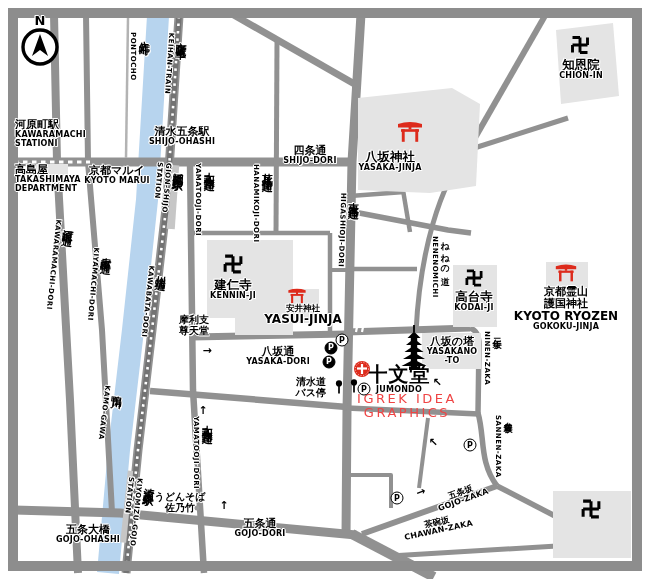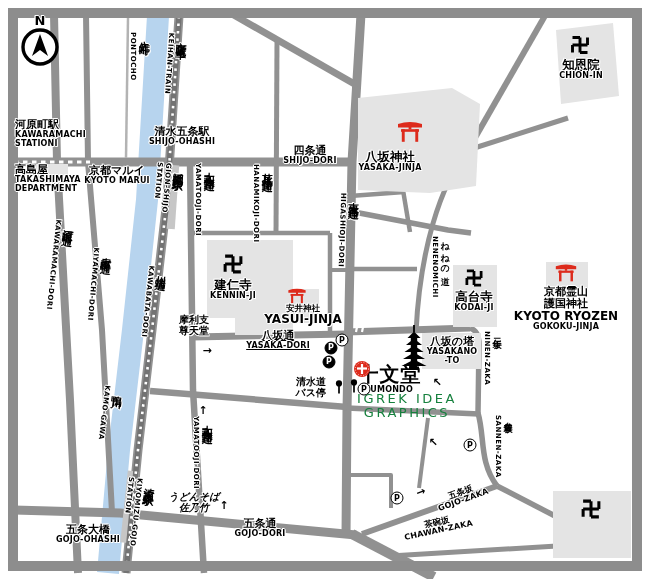--- a/index.html
+++ b/index.html
@@ -214,25 +214,25 @@
       <div class="jp">京都霊山</div>
       <div class="jp">護国神社</div>
       <div class="en-sm">KYOTO RYOZEN</div>
       <div class="en">GOKOKU-JINJA</div>
     </div>
     <div class="label" style="left: 452px; top: 336px; transform-origin: center top; transform: translateX(-50%);">
       <div class="jp">八坂の塔</div>
       <div class="en">YASAKANO</div>
       <div class="en">-TO</div>
     </div>
-    <div class="label" style="left: 378px; top: 364px; transform-origin: center top; transform: translateX(-50%); margin-left: 12px;">
+    <div class="label" style="left: 387px; top: 364px; transform-origin: center top; transform: translateX(-50%); margin-left: 12px;">
       <div class="jumbo">十文堂</div>
       <div class="en">JUMONDO</div>
     </div>
-    <div class="label" style="left: 278px; top: 330px; transform-origin: center top; transform: translateX(-50%); text-decoration: underline;">
+    <div class="label" style="left: 278px; top: 346px; transform-origin: center top; transform: translateX(-50%);">
       <div class="jp">八坂通</div>
       <div class="en">YASAKA-DORI</div>
     </div>
     <div class="label" style="left: 88px; top: 524px; transform-origin: center top; transform: translateX(-50%);">
       <div class="jp">五条大橋</div>
       <div class="en">GOJO-OHASHI</div>
     </div>
     <div class="label" style="left: 260px; top: 518px; transform-origin: center top; transform: translateX(-50%);">
       <div class="jp">五条通</div>
       <div class="en">GOJO-DORI</div>
@@ -242,29 +242,29 @@
       <div class="en">GOJO-ZAKA</div>
     </div>
     <div class="label" style="left: 436px; top: 518px; transform-origin: center top; transform: translateX(-50%) rotate(-12deg);">
       <div class="jp-sm">茶碗坂</div>
       <div class="en">CHAWAN-ZAKA</div>
     </div>
     <div class="label" style="left: 194px; top: 315px; transform-origin: center top; transform: translateX(-50%);">
       <div class="note">摩利支</div>
       <div class="note">尊天堂</div>
     </div>
-    <div class="label" style="left: 194px; top: 492px; transform-origin: center top; transform: translateX(-50%); font-style: italic;">
+    <div class="label" style="left: 180px; top: 492px; transform-origin: center top; transform: translateX(-50%);">
       <div class="note">うどんそば</div>
       <div class="note">佐乃竹</div>
     </div>
     <div class="label" style="left: 326px; top: 377px; transform-origin: center top; transform: translateX(-100%); text-align: right;">
       <div class="note">清水道</div>
       <div class="note">バス停</div>
     </div>
-    <div class="label" style="left: 407px; top: 392px; transform-origin: center top; transform: translateX(-50%); color: #15803d;">
+    <div class="label" style="left: 407px; top: 392px; transform-origin: center top; transform: translateX(-50%); color: #ef4444;">
       <div class="wm">IGREK IDEA</div>
       <div class="wm">GRAPHICS</div>
     </div>
     <span class="ic" style="left: 410px; top: 132px;"><svg width="30" height="26" viewBox="-15 -13 30 26">
         <path d="M-12,-8 Q0,-12 12,-8 L12,-4.5 L-12,-4.5 Z" fill="#dd2b1c"></path>
         <rect x="-9" y="-2.8" width="18" height="2.6" fill="#dd2b1c"></rect>
         <rect x="-8.2" y="-2.8" width="2.9" height="12.6" fill="#dd2b1c"></rect>
         <rect x="5.3" y="-2.8" width="2.9" height="12.6" fill="#dd2b1c"></rect>
         <rect x="-1.4" y="-7.6" width="2.8" height="5" fill="#dd2b1c"></rect>
       </svg></span>

